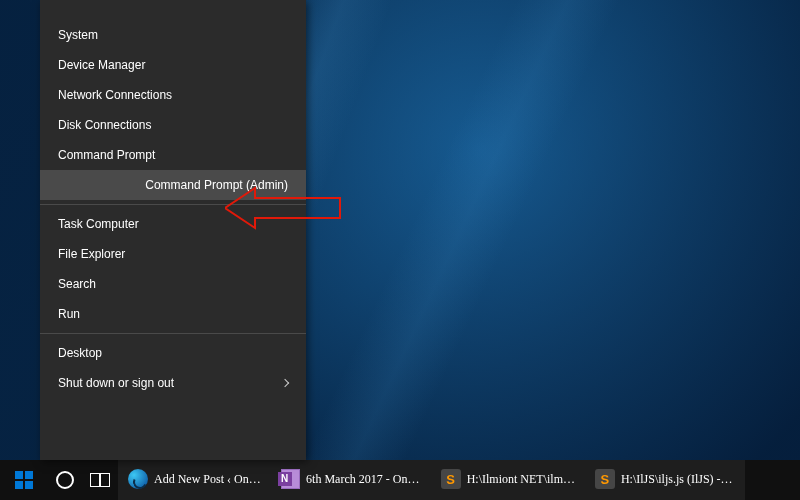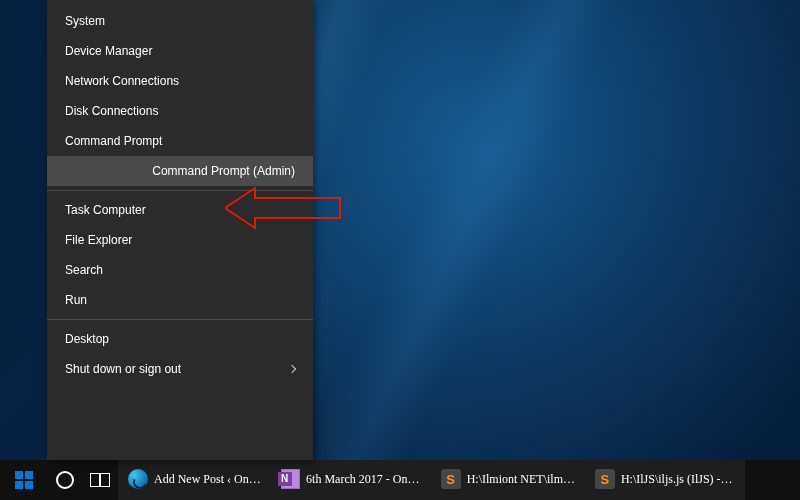--- a/index.html
+++ b/index.html
@@ -25,24 +25,23 @@
     }
     .context-menu {
       position: absolute;
       top: 0;
       left: 40px;
       width: 266px;
       height: 460px;
       background: #2b2b2b;
       color: #fff;
       font-size: 12px;
-      padding-top: 6px;
+      padding-top: 20px;
       box-shadow: 2px 2px 8px rgba(0,0,0,0.5);
       z-index: 10;
-      margin-left: 7px;
     }
     .menu-item {
       padding: 8px 18px;
       cursor: default;
       display: flex;
       align-items: center;
       justify-content: space-between;
     }
     .menu-item.hover {
       background: #4a4a4a;

